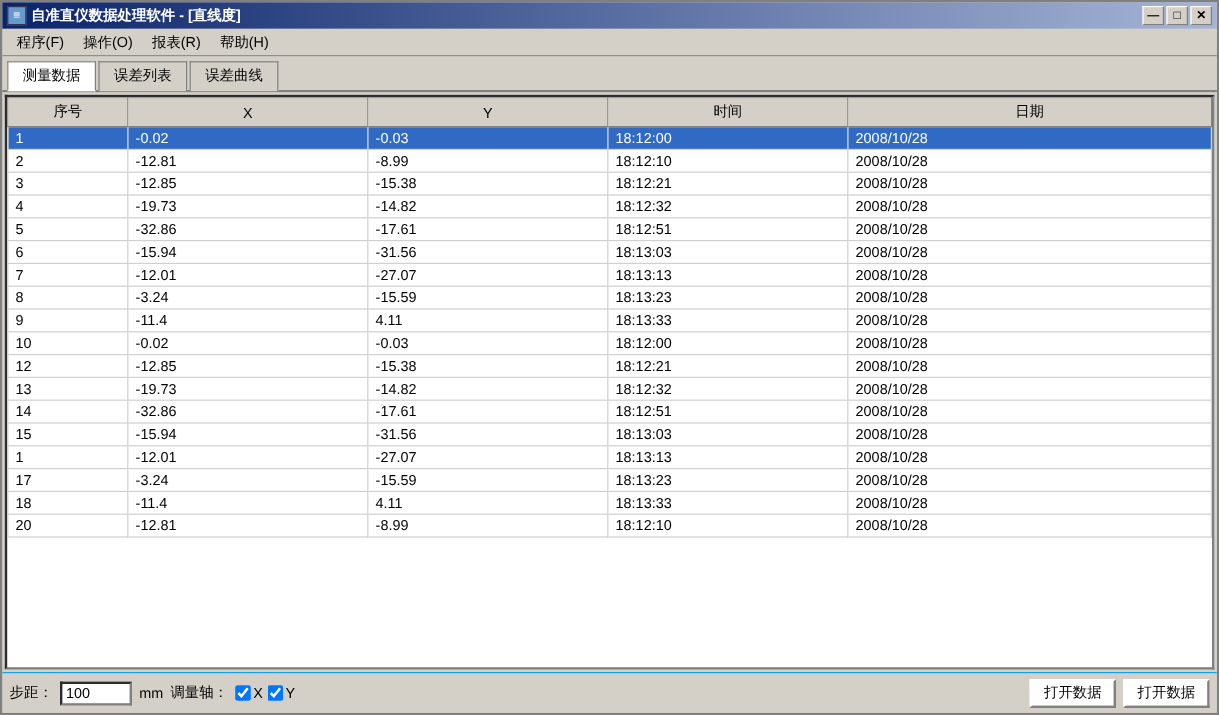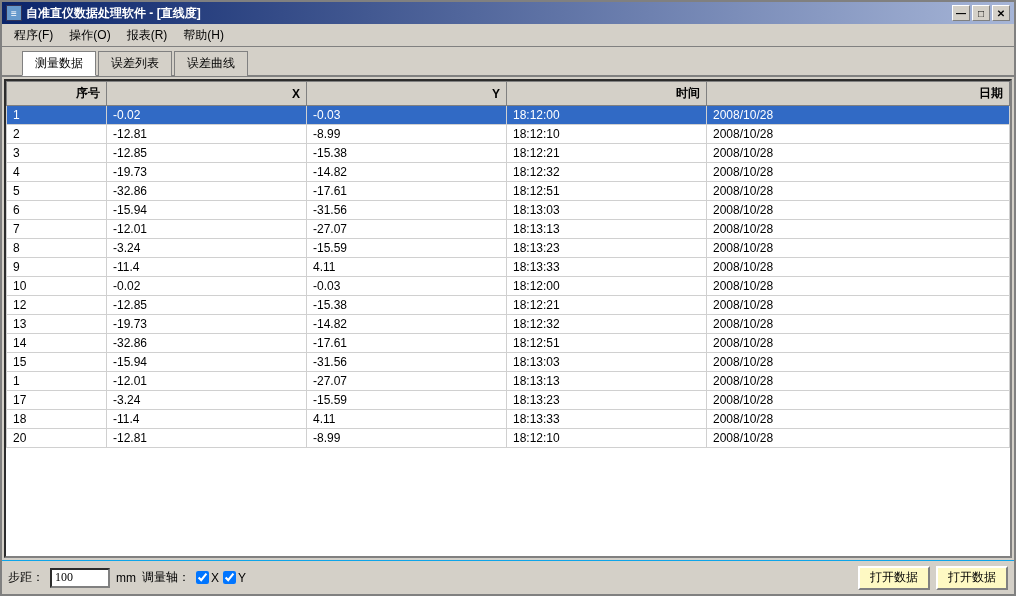--- a/index.html
+++ b/index.html
@@ -84,21 +84,21 @@
     .menu-item {
       padding: 2px 8px;
       cursor: pointer;
       font-size: 12px;
       color: #000;
     }
 
     .tabs {
       display: flex;
       background: #d4d0c8;
-      padding: 3px 4px 0 20px;
+      padding: 3px 4px 0 4px;
       border-bottom: 2px solid #808080;
     }
 
     .tab {
       padding: 3px 12px;
       border: 1px solid #808080;
       border-bottom: none;
       background: #d4d0c8;
       cursor: pointer;
       font-size: 12px;
@@ -135,22 +135,22 @@
       font-size: 12px;
     }
 
     thead tr {
       background: #d4d0c8;
     }
 
     thead th {
       border: 1px solid #808080;
       padding: 3px 6px;
-      text-align: right;
-      font-weight: bold;
+      text-align: center;
+      font-weight: normal;
       background: #d4d0c8;
       position: sticky;
       top: 0;
       z-index: 1;
     }
 
     tbody tr {
       background: white;
     }
 
@@ -178,42 +178,41 @@
       font-size: 12px;
     }
 
     .bottom-input {
       width: 60px;
       height: 20px;
       border: 2px inset #808080;
       padding: 1px 3px;
       font-size: 12px;
       background: white;
-      font-family: Liberation Serif, serif;
     }
 
     .checkbox-group {
       display: flex;
       align-items: center;
       gap: 4px;
       font-size: 12px;
     }
 
     .checkbox-item {
       display: flex;
       align-items: center;
       gap: 2px;
     }
 
     .spacer { flex: 1; }
 
     .action-btn {
       height: 24px;
       padding: 0 10px;
-      background: #fef9c3;
+      background: #ffffff;
       border: 2px solid;
       border-color: #ffffff #808080 #808080 #ffffff;
       cursor: pointer;
       font-size: 12px;
       font-family: "SimSun", "宋体", sans-serif;
     }
 
     
     .table-container::-webkit-scrollbar {
       width: 16px;

